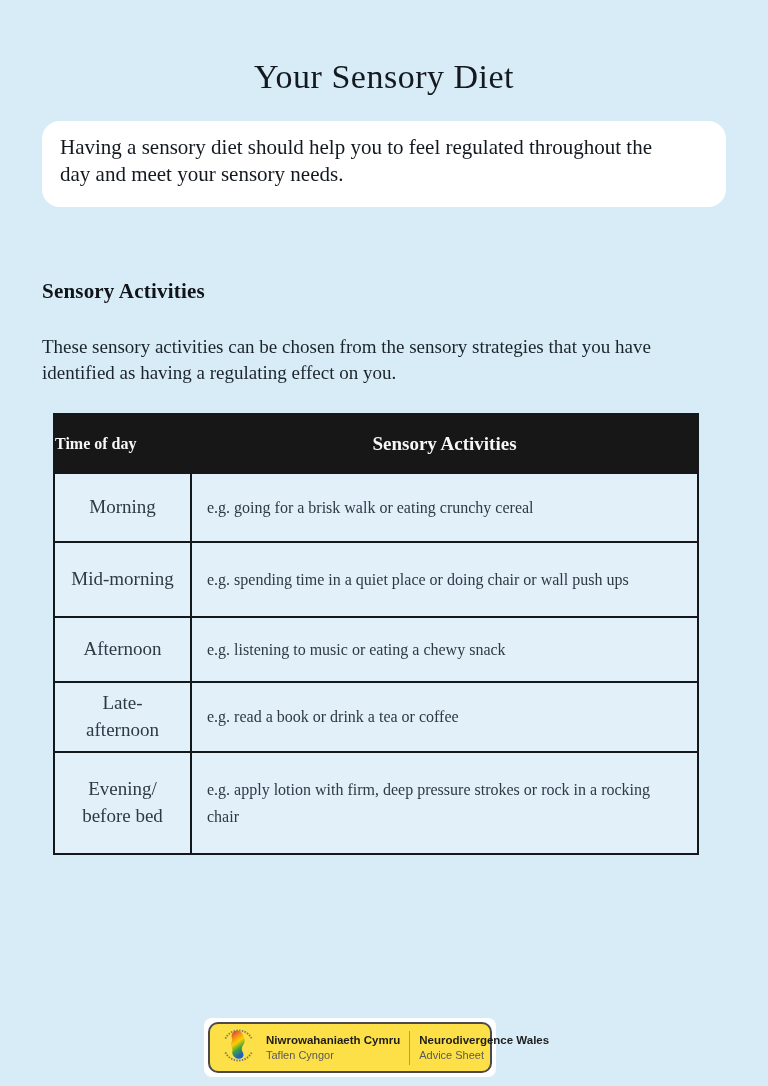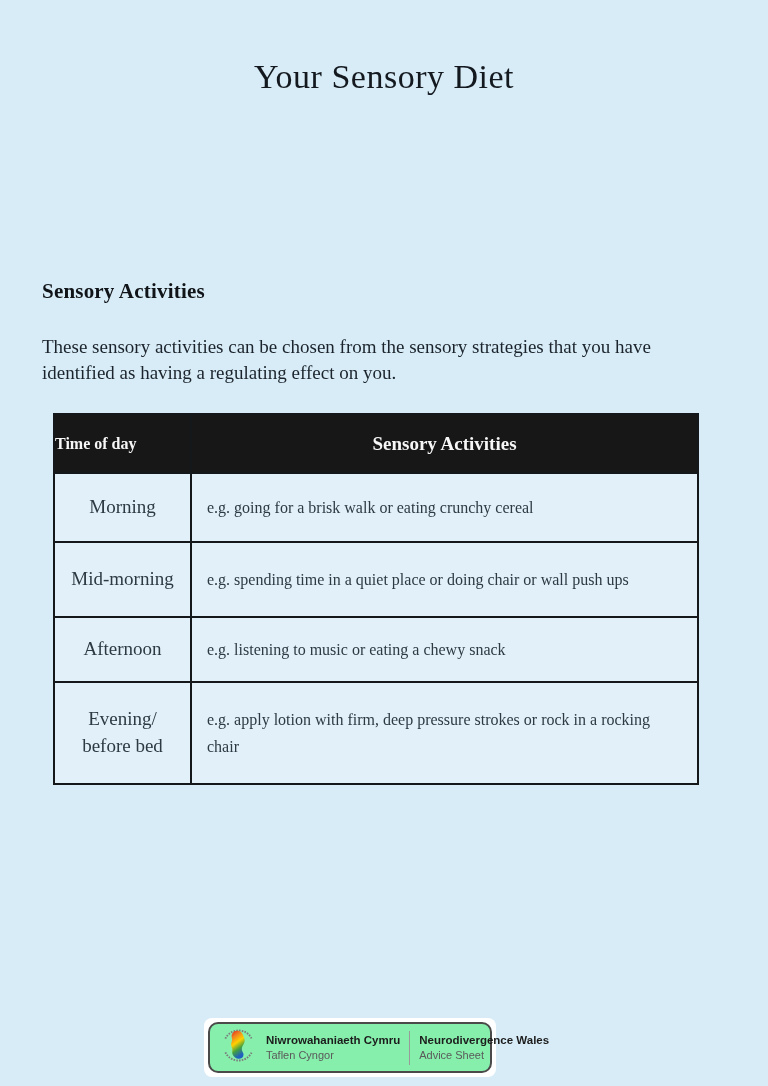--- a/index.html
+++ b/index.html
@@ -73,21 +73,21 @@
   }
   tr.r0{height:69px;} tr.r1{height:75px;} tr.r2{height:65px;}
   tr.r3{height:70px;} tr.r4{height:102px;}
 
   .footer-wrap{
     position:absolute;left:204px;top:1018px;width:292px;height:59px;
     background:#ffffff;border-radius:8px;
     display:flex;align-items:center;justify-content:center;
   }
   .footer-box{
-    width:284px;height:51px;background:#86efac;
+    width:284px;height:51px;background:#fde047;
     border:2px solid var(--footer-border);border-radius:10px;
     display:flex;align-items:center;gap:9px;padding:0 10px;
     font-family:"Liberation Sans","DejaVu Sans",sans-serif;
   }
   .logo{width:37px;height:37px;flex:0 0 auto;}
   .footer-col .org{
     font-size:11.5px;font-weight:700;color:#1c1c1c;line-height:1.3;
     white-space:nowrap;
   }
   .footer-col .sub{
@@ -97,20 +97,23 @@
     width:1px;height:34px;background:#9a9a9a;flex:0 0 auto;
   }
 </style>
 </head>
 <body>
 
 <div class="page">
 
   <h1 class="title">Your Sensory Diet</h1>
 
+  <div class="intro-card">
+    <p>Having a sensory diet should help you to feel regulated throughout the day and meet your sensory needs.</p>
+  </div>
 
   <h2 class="section-heading">Sensory Activities</h2>
 
   <p class="section-desc">These sensory activities can be chosen from the sensory strategies that you have identified as having a regulating effect on you.</p>
 
   <table class="sensory">
     <thead>
       <tr>
         <th class="col-time">Time of day</th>
         <th class="col-act">Sensory Activities</th>
@@ -121,20 +124,25 @@
         <td class="cell-time">Morning</td>
         <td class="cell-act">e.g. going for a brisk walk or eating crunchy cereal</td>
       </tr>
       <tr class="r1">
         <td class="cell-time">Mid-morning</td>
         <td class="cell-act">e.g. spending time in a quiet place or doing chair or wall push ups</td>
       </tr>
       <tr class="r2">
         <td class="cell-time">Afternoon</td>
         <td class="cell-act">e.g. listening to music or eating a chewy snack</td>
+      </tr>
+      <tr class="r3">
+        <td class="cell-time">Late-
+afternoon</td>
+        <td class="cell-act">e.g. read a book or drink a tea or coffee</td>
       </tr>
       <tr class="r4">
         <td class="cell-time">Evening/
 before bed</td>
         <td class="cell-act">e.g. apply lotion with firm, deep pressure strokes or rock in a rocking chair</td>
       </tr>
     </tbody>
   </table>
 
   <div class="footer-wrap">

